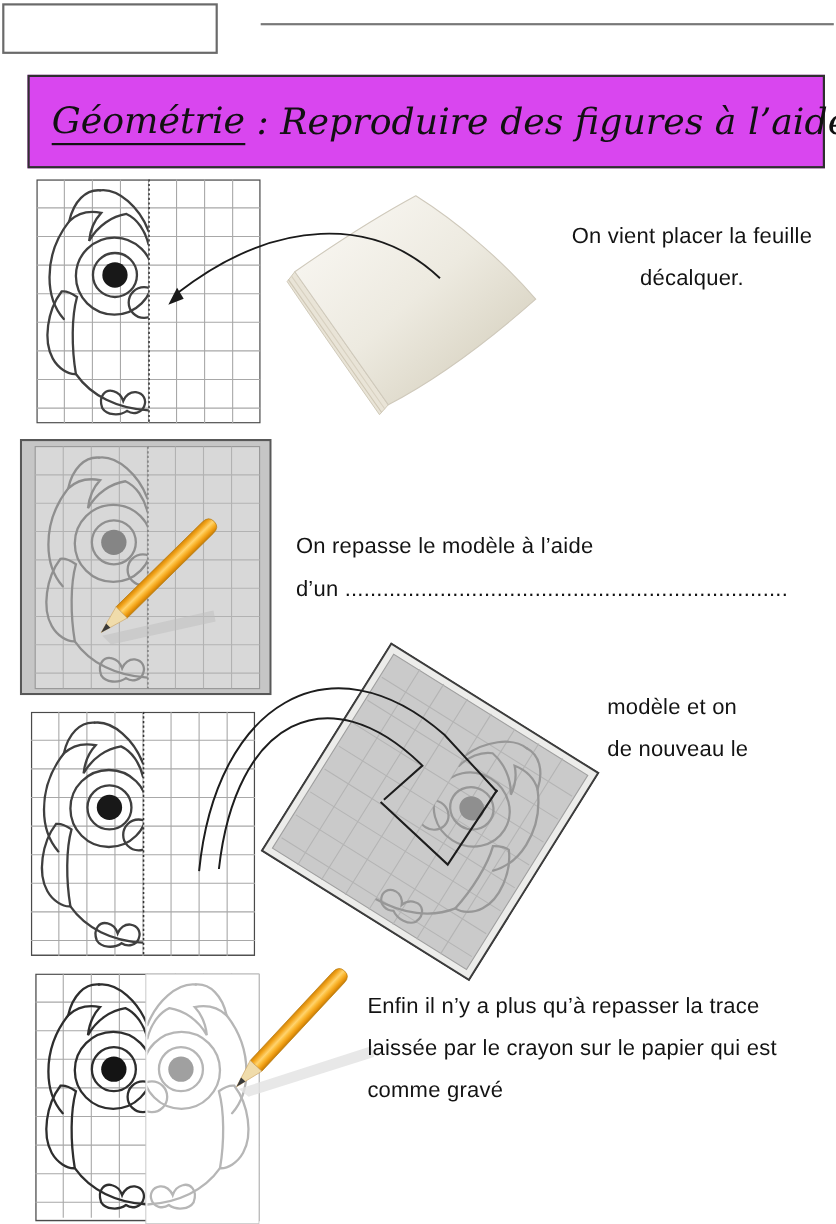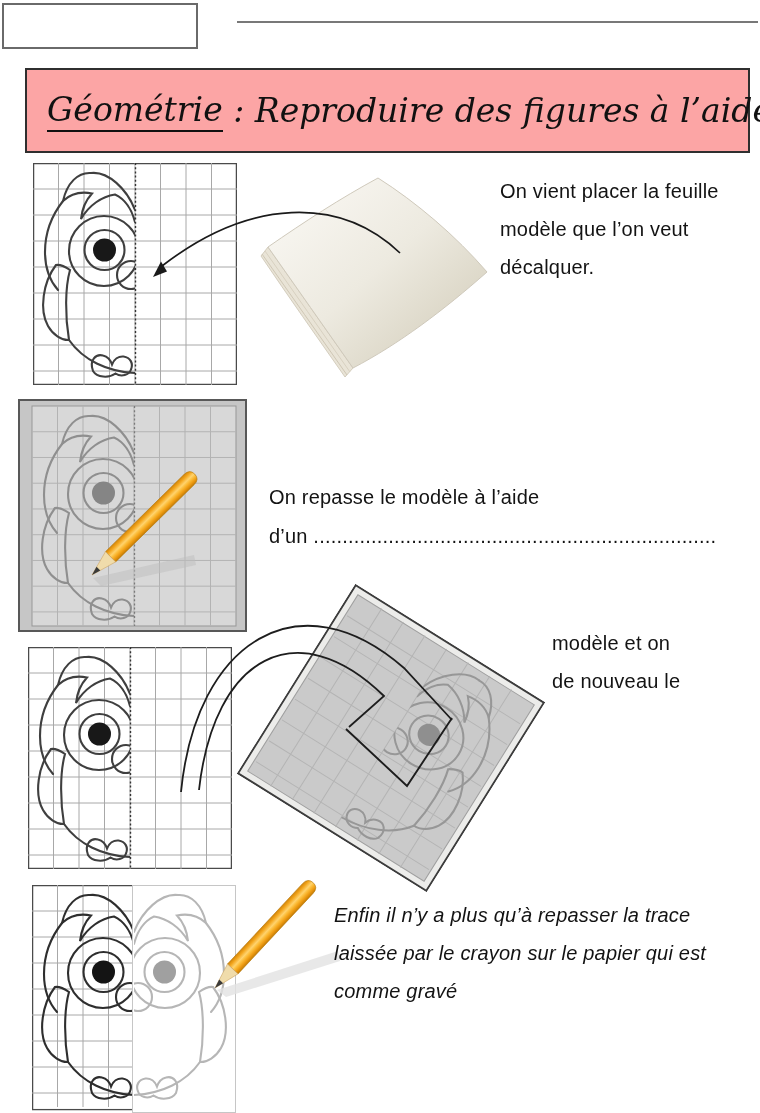--- a/index.html
+++ b/index.html
@@ -3,30 +3,30 @@
 <meta charset="utf-8">
 <style>
   html,body{margin:0;padding:0;background:#ffffff;}
   body{width:760px;height:1113px;overflow:hidden;position:relative;
        font-family:"Liberation Sans",sans-serif;color:#141414;}
   .abs{position:absolute;}
   
   .name-box{left:2px;top:3px;width:192px;height:42px;border:2px solid #6a6a6a;background:#fff;}
   .top-line{left:237px;top:21px;width:521px;height:0;border-top:2px solid #787878;}
   .title-box{left:25px;top:68px;width:701px;height:81px;border:2px solid #2f2f2f;
-             display:flex;align-items:center;padding-left:20px;background:#fca5a5;}
+             display:flex;align-items:center;padding-left:20px;background:#d946ef;}
   .title-box .t{font-family:"DejaVu Serif",serif;font-style:italic;font-size:33px;
                 color:#111;white-space:pre;}
   .title-box .t-sub{border-bottom:2px solid #111;padding-bottom:1px;}
   
   .txt{position:absolute;font-size:20px;line-height:38px;letter-spacing:.2px;color:#131313;}
-  .txt1{left:500px;top:172px;width:258px;}
+  .txt1{left:500px;top:196px;width:258px;text-align:center;}
   .txt2{left:269px;top:478px;width:470px;line-height:39px;}
   .txt3{left:552px;top:624px;width:206px;}
-  .txt4{left:334px;top:896px;width:424px;font-style:italic;}
+  .txt4{left:334px;top:896px;width:424px;}
   .tl{white-space:nowrap;}
   
   svg.overlay{position:absolute;pointer-events:none;}
   .rot-paper{left:279px;top:626px;width:224px;height:224px;transform:rotate(32deg);}
 </style>
 </head>
 <body>
 
 <svg width="0" height="0" style="position:absolute" aria-hidden="true">
   <defs>
@@ -90,21 +90,20 @@
   <path d="M 378,178 C 416,202 456,236 487,272 C 444,310 399,344 353,368 C 325,328 296,287 268,247 C 304,222 341,198 378,178 Z" fill="url(#papergrad)" stroke="#cfc9bb" stroke-width="1"></path>
 </svg>
 
 <svg class="overlay" style="left:140px;top:190px" width="280" height="110" viewBox="140 190 280 110">
   <path d="M 400,253 C 340,196 250,198 162,266" fill="none" stroke="#1a1a1a" stroke-width="1.7"></path>
   <polygon points="153,277 161,261.5 167,271.5" fill="#1a1a1a"></polygon>
 </svg>
 
 <div class="txt txt1">
   <div class="tl">On vient placer la feuille</div>
-  <div class="tl">modèle que l’on veut</div>
   <div class="tl">décalquer.</div>
 </div>
 
 <svg class="overlay" style="left:18px;top:399px" width="229" height="233" viewBox="0 0 229 233">
   <rect x="1" y="1" width="227" height="231" fill="#c6c6c6" stroke="#585858" stroke-width="2"></rect>
   <rect x="14" y="7" width="204" height="220" fill="#d8d8d8" stroke="#979797" stroke-width="1"></rect>
   <g style="--gl:#b2b2b2" transform="translate(14,7) scale(1,0.99)">
       <use href="#gridsym"></use>
     </g>
   <line x1="116.5" y1="7" x2="116.5" y2="227" stroke="#7a7a7a" stroke-width="1.3" stroke-dasharray="2 2.2"></line>

